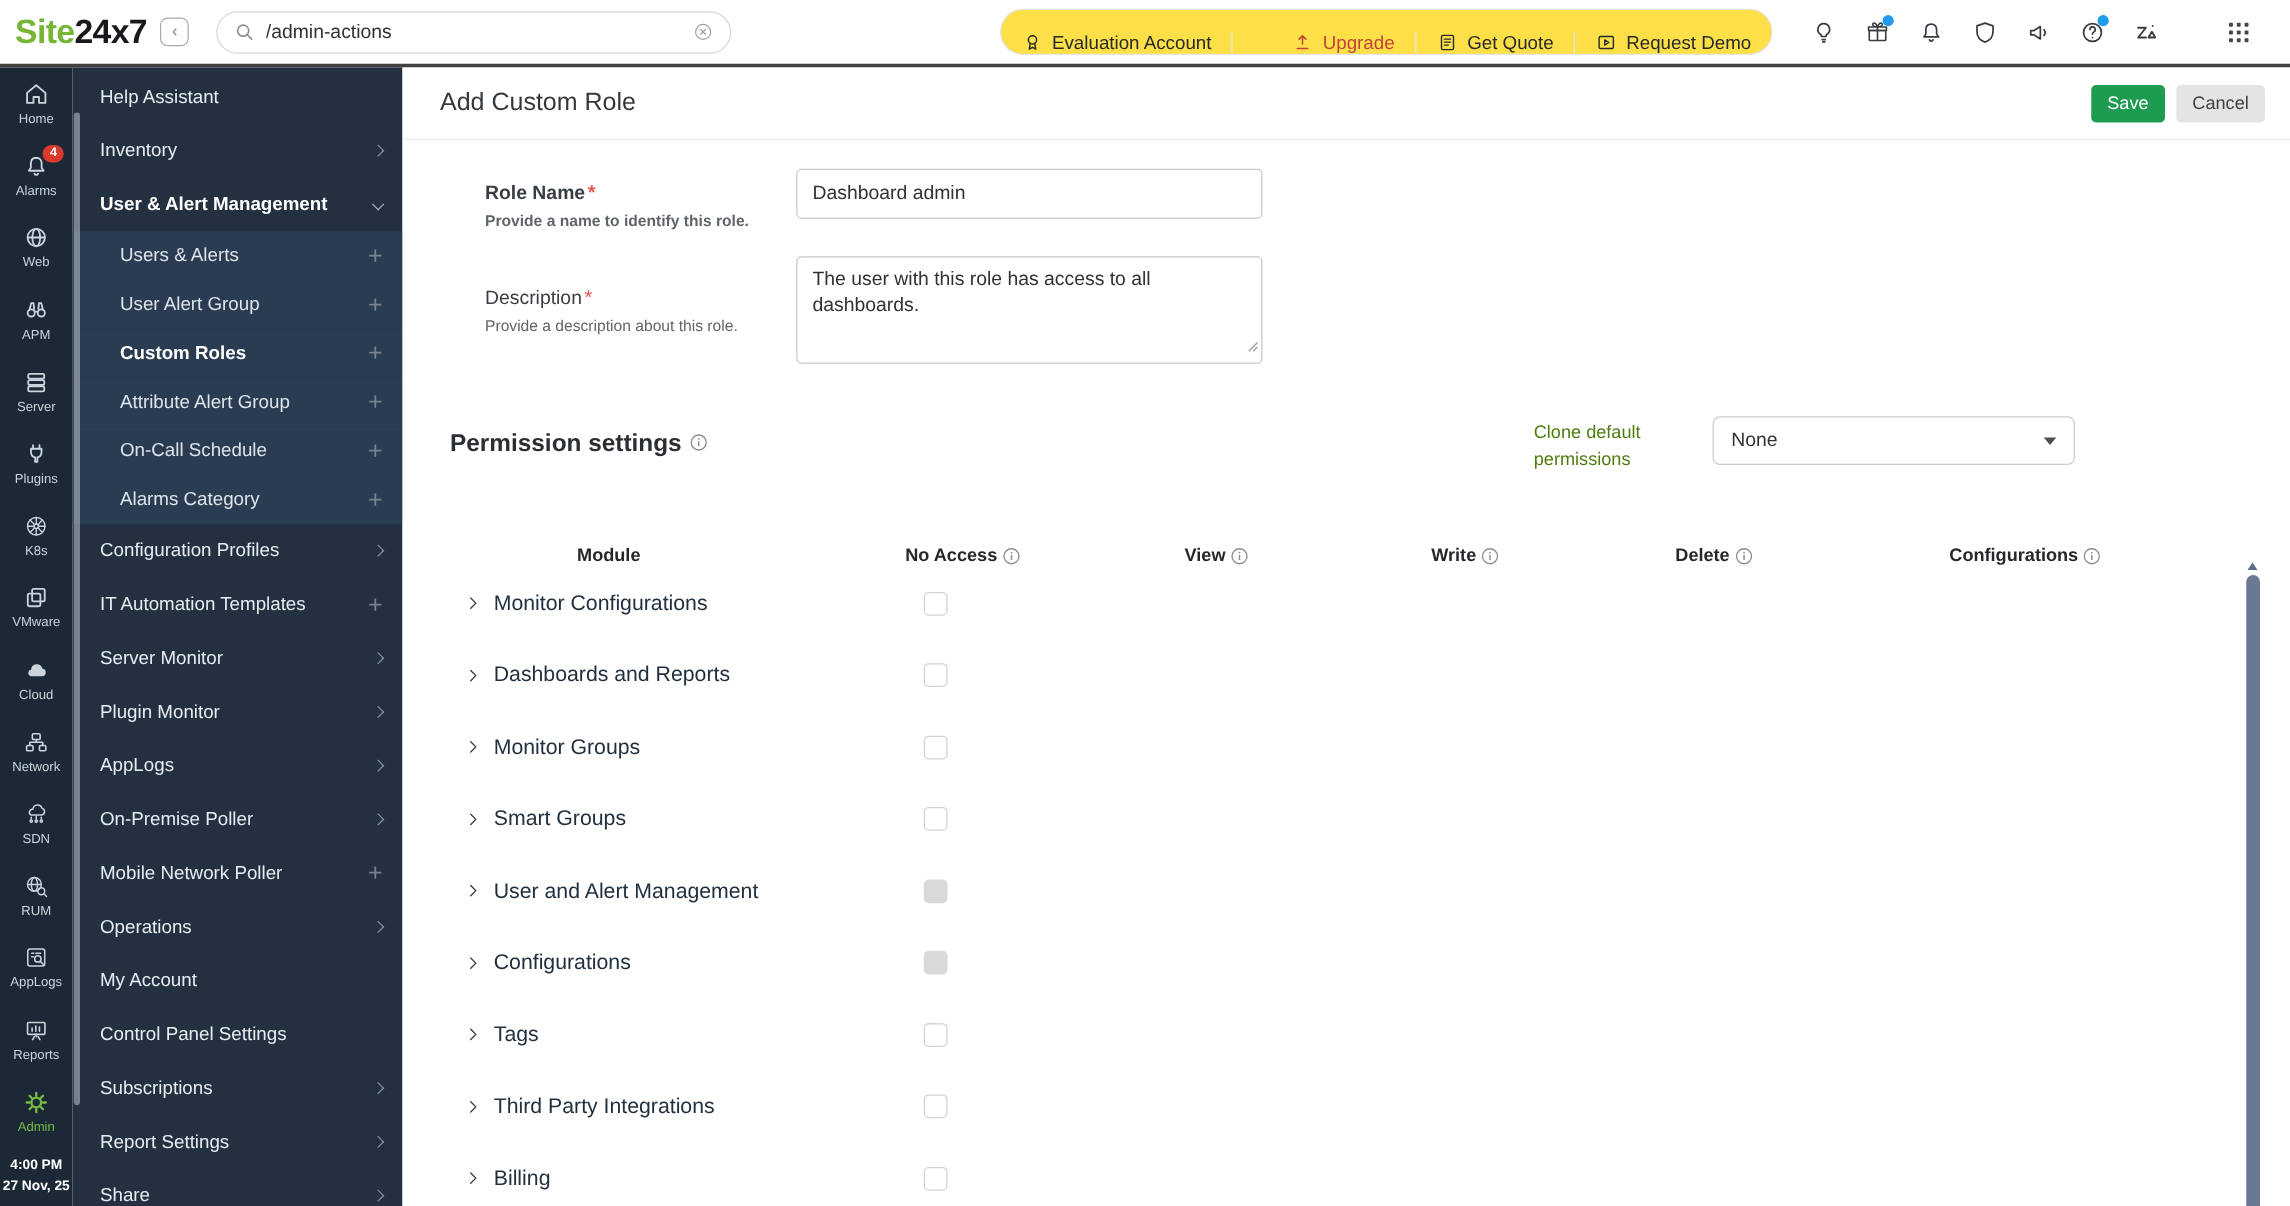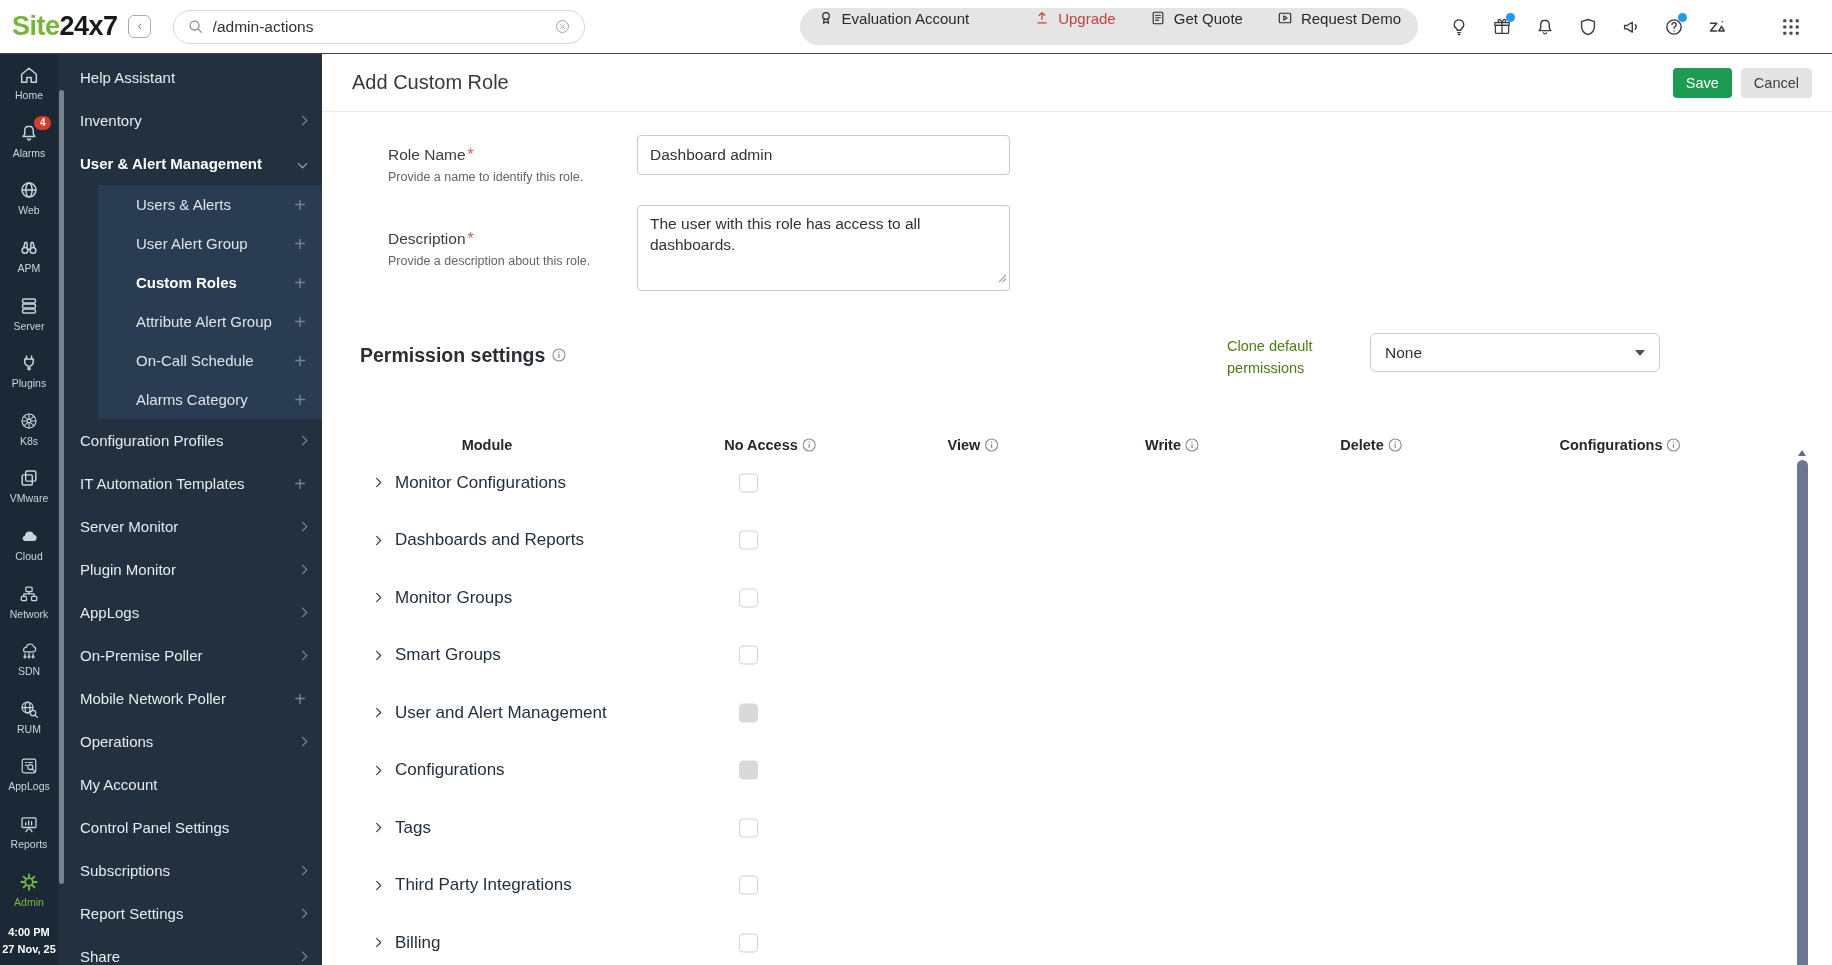--- a/index.html
+++ b/index.html
@@ -1,32 +1,32 @@
 <!DOCTYPE html>
 <html><head>
 <meta charset="utf-8">
 <style>
   * { box-sizing: border-box; margin: 0; padding: 0; }
   html,body { width:1832px; height:965px; overflow:hidden; background:#fff;
               font-family:"Liberation Sans", sans-serif; }
 
   
   .topbar { height:54px; display:flex; align-items:center; background:#fff;
-            border-bottom:1px solid #404040; padding-left:12px; }
+            border-bottom:3px solid #404040; padding-left:12px; }
   .logo { font-size:27px; font-weight:bold; letter-spacing:-0.5px; white-space:nowrap; }
   .logo .g { color:#77b634; } .logo .d { color:#17191c; }
   .collapse-btn { width:23px; height:23px; border:1.5px solid #a7adb3; border-radius:6px;
                   margin-left:10px; display:flex; align-items:center; justify-content:center; }
   .searchbox { margin-left:22px; width:412px; height:34px; border:1px solid #d6d6d4;
                border-radius:17px; display:flex; align-items:center; padding:0 12px; gap:8px;
                background:#fff; }
   .searchbox input { border:none; outline:none; flex:1; font-size:15.5px; color:#2f3337;
                      font-family:inherit; background:transparent; }
-  .pill { display:flex; height:37px; border:1px solid #e4e4e0; background:#e5e5e5;
-          border-radius:19px; margin-left:auto; overflow:hidden; align-items:flex-start; }
+  .pill { display:flex; height:37px; border:1px solid #e4e4e0; background:#fde047;
+          border-radius:19px; margin-left:auto; overflow:hidden; align-items:flex-end; }
   .seg { display:flex; align-items:center; gap:7px; padding:0 16px; font-size:15px;
          color:#26292d; border-left:1px solid #e6e6e2; cursor:pointer; white-space:nowrap; }
   .seg:first-child { border-left:none; }
   .seg.upgrade { color:#c0453a;padding-left:47px; }
   .top-icons { display:flex; align-items:center; gap:9px; margin-left:24px; }
   .ticon { width:34px; height:34px; position:relative; display:flex; align-items:center;
            justify-content:center; color:#383c41; }
   .ticon .dot { position:absolute; top:3px; right:4px; width:9px; height:9px;
                 border-radius:50%; background:#1e9bea; }
   .apps-btn { margin-left:40px; margin-right:24px; color:#44484d; }
@@ -46,21 +46,21 @@
   .rail-time { margin-top:auto; padding:6px 2px 10px; color:#fff; font-weight:bold;
                font-size:11px; text-align:center; line-height:1.55; }
 
   
   .sidebar { width:264px; background:#22303f; position:relative; flex-shrink:0;
              padding-top:2px; overflow:hidden; }
   .sb-scroll { position:absolute; left:1px; top:36px; width:5px; height:794px;
                background:rgba(190,198,205,.55); border-radius:3px; }
   .sb-item { height:43px; display:flex; align-items:center; padding:0 16px 0 22px;
              font-size:15px; color:#e7ecf1; cursor:pointer; }
-  .sb-item.sub { height:39px; padding-left:38px; background:#2a3c52; color:#dde4ea;margin-left:40px; }
+  .sb-item.sub { height:39px; padding-left:38px; background:#2a3c52; color:#dde4ea; }
   .sb-item.bold { font-weight:bold; color:#fff; }
   .trail { margin-left:auto; display:flex; align-items:center; }
   .chev { width:7px; height:7px; border-right:1.5px solid #8694a2; border-bottom:1.5px solid #8694a2;
           transform:rotate(-45deg); }
   .chev.down { transform:rotate(45deg); border-color:#aab6c2; }
   .plus { font-size:20px; color:#76838f; font-weight:400; line-height:1; }
 
   
   .main { flex:1; position:relative; background:#fff; overflow:hidden; }
   .main-header { height:58px; display:flex; align-items:center;
@@ -69,21 +69,21 @@
   .btns { margin-left:auto; display:flex; gap:9px; }
   .btn { height:30px; border:none; border-radius:4px; padding:0 13px; font-size:14.5px;
          font-family:inherit; cursor:pointer; }
   .btn-save { background:#1d9b50; color:#fff; }
   .btn-cancel { background:#e4e4e4; color:#3c4045; }
 
   .f-label { position:absolute; width:250px; }
   .f-label .lab { font-size:15.5px; color:#393e44; }
   .req { color:#e2574c; margin-left:2px; }
   .f-hint { font-size:12.5px; color:#60656c; margin-top:6px; }
-  .role-label { left:66px; top:92px; }
+  .role-label { left:66px; top:92px;font-weight:bold; }
   .desc-label { left:66px; top:176px; }
   .text-input { position:absolute; left:315px; top:81px; width:373px; height:40px;
                 border:1px solid #c9c9c9; border-radius:4px; padding:0 12px;
                 font-size:15.5px; color:#2f3337; font-family:inherit; outline:none; }
   .desc-box { position:absolute; left:315px; top:151px; width:373px; height:86px; }
   .desc-box textarea { width:100%; height:100%; border:1px solid #c9c9c9; border-radius:4px;
                        padding:8px 12px; font-size:15.5px; color:#2f3337; line-height:1.35;
                        font-family:inherit; resize:none; outline:none; }
   .resize-handle { position:absolute; right:3px; bottom:4px; pointer-events:none; }
 

